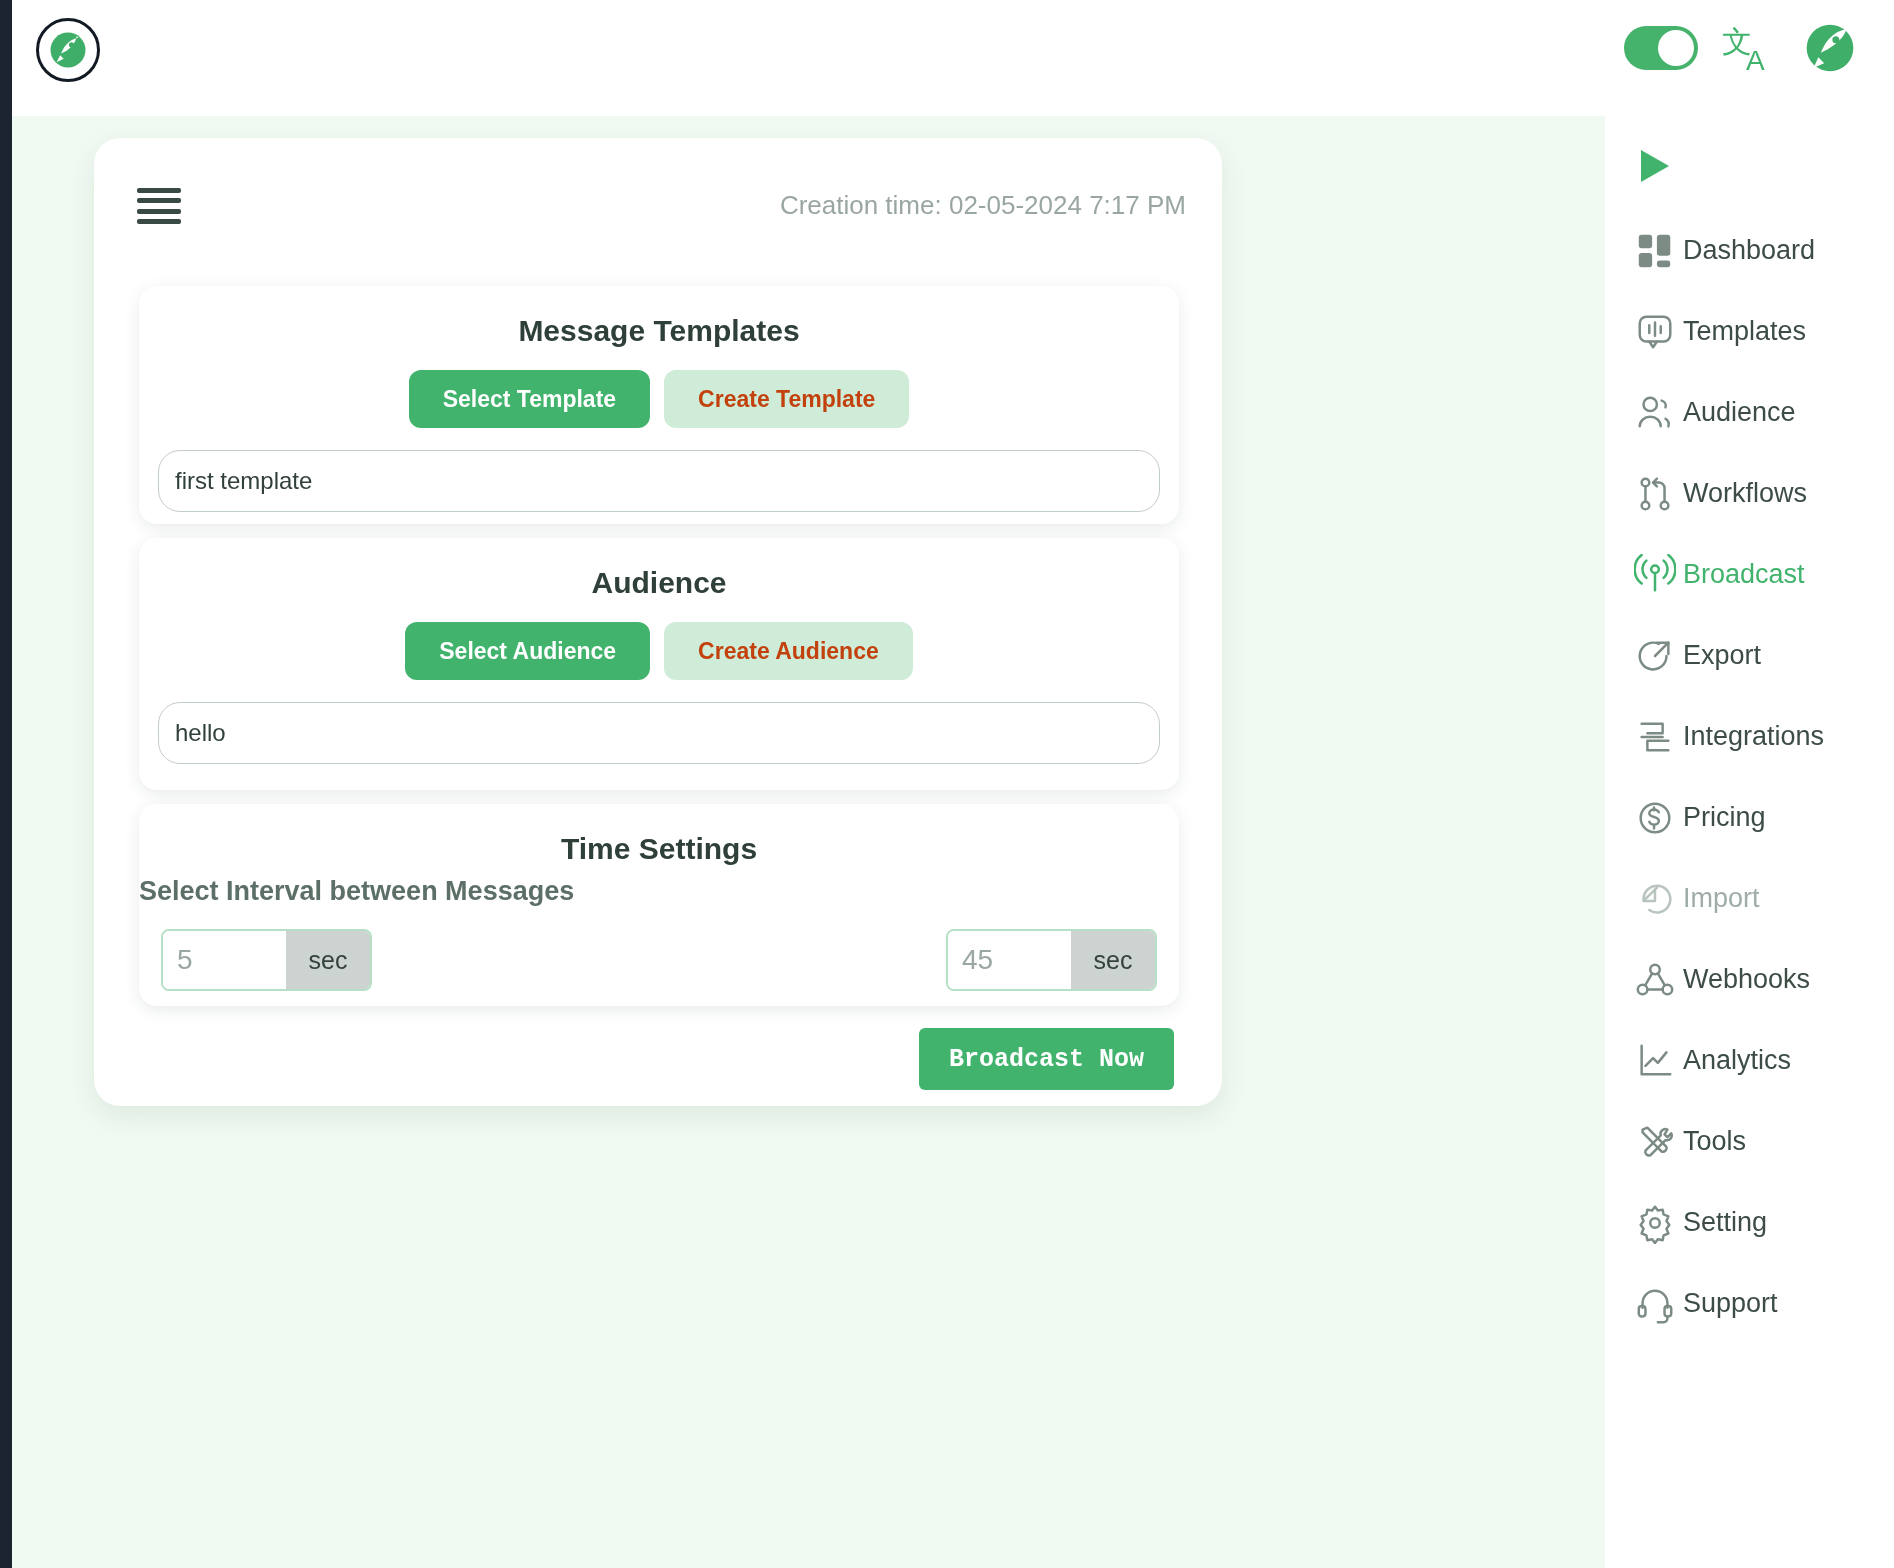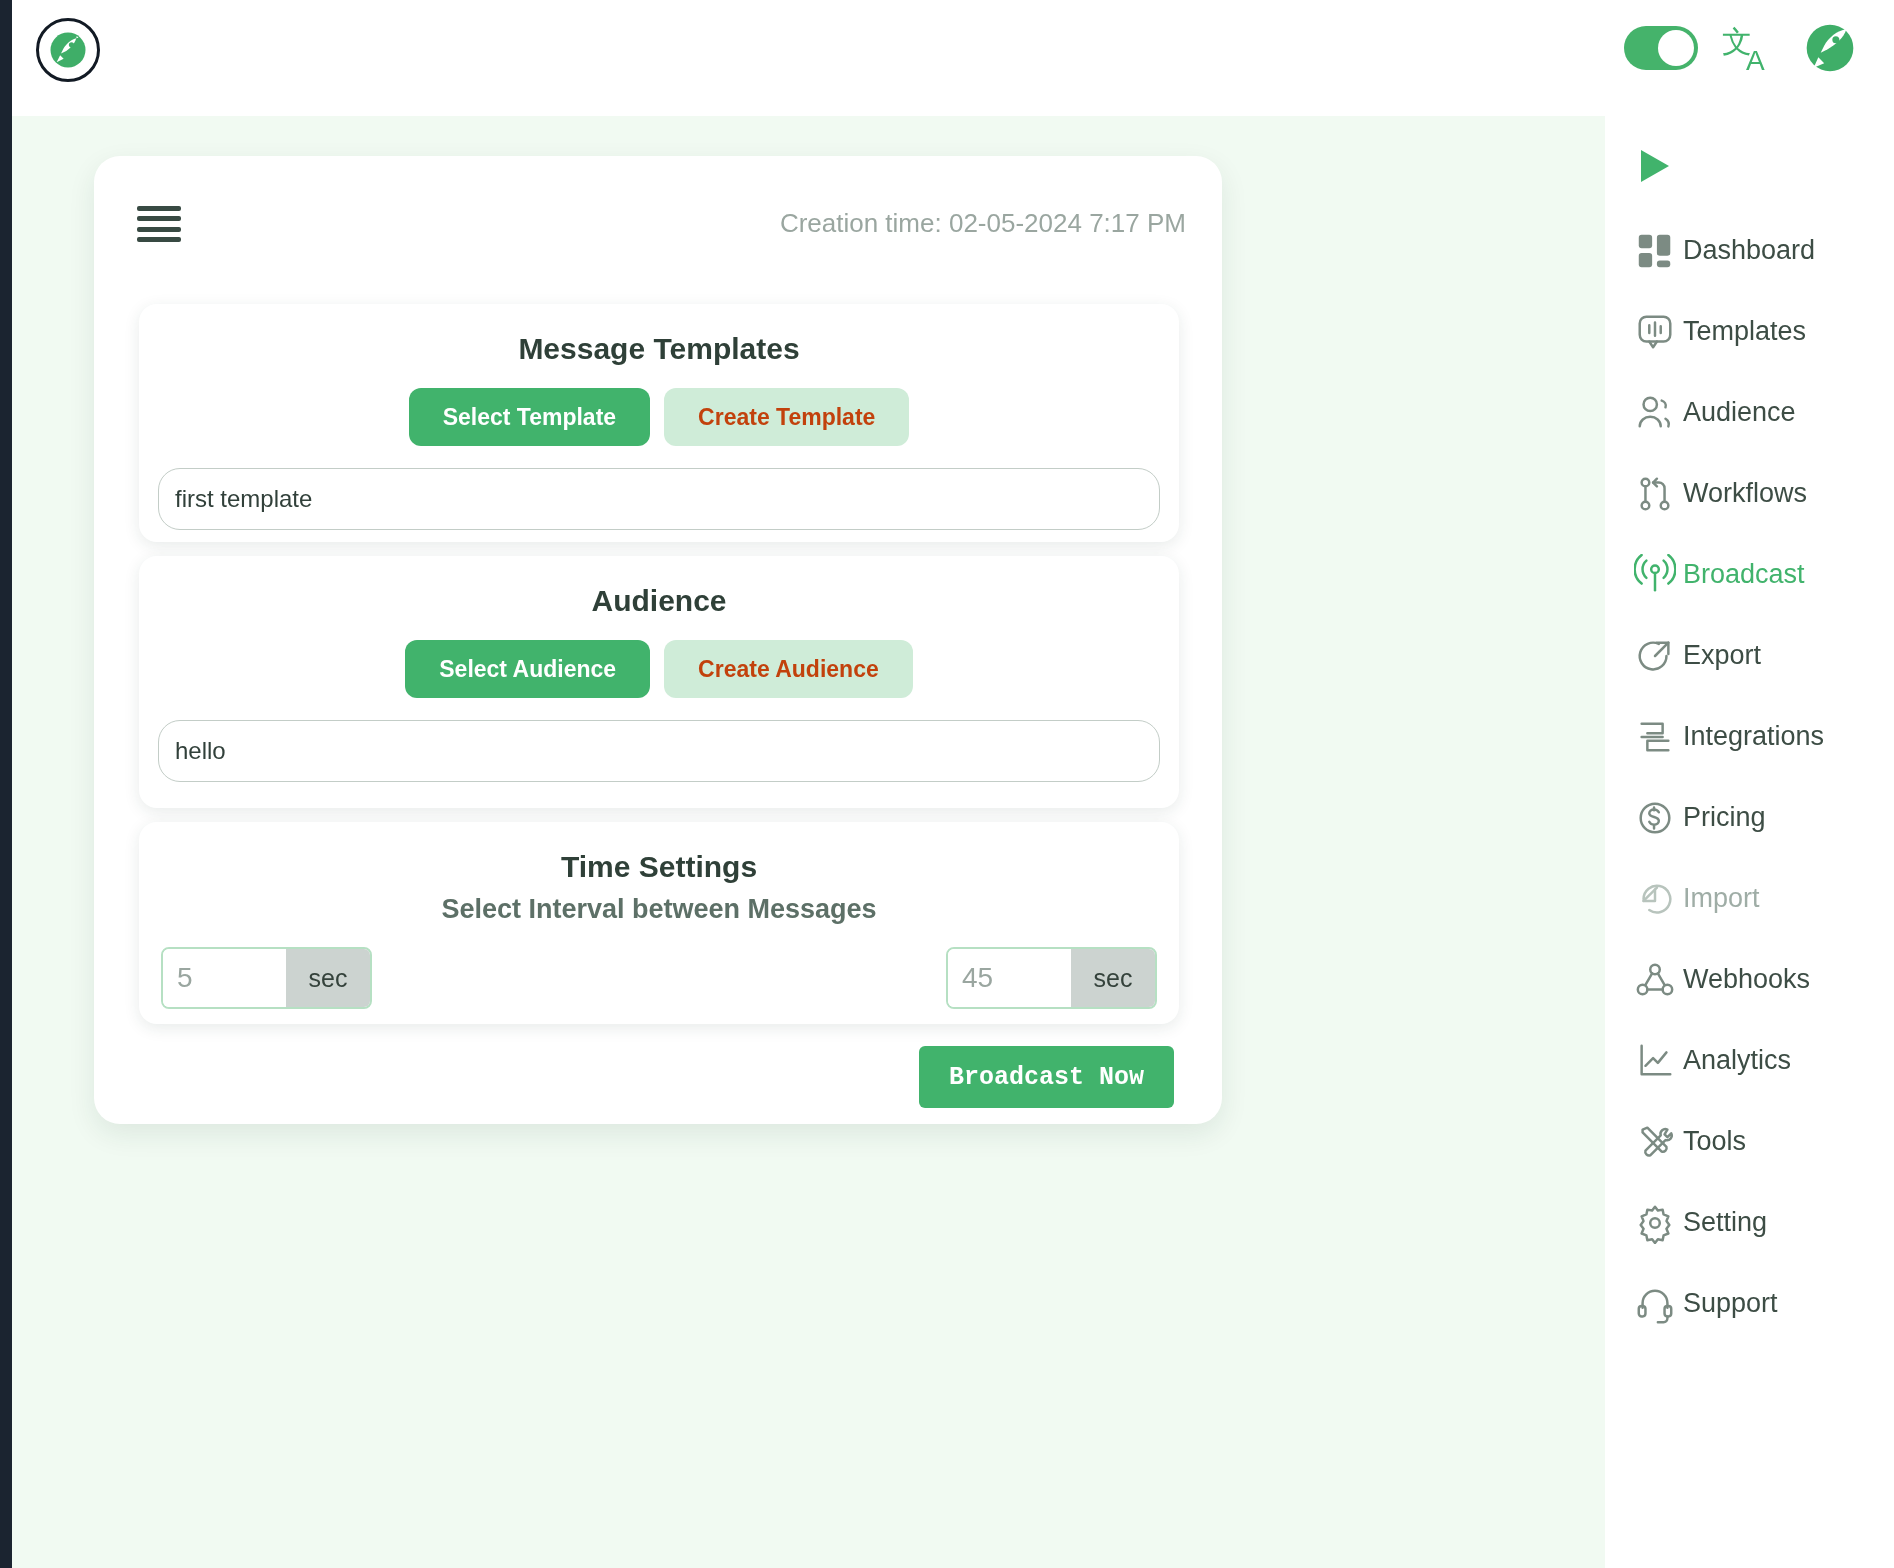--- a/index.html
+++ b/index.html
@@ -80,21 +80,21 @@
   
   .content-area {
     position: absolute;
     left: 12px; top: 116px;
     width: 1593px; height: 1452px;
     background: #f1faf2;
   }
 
   .panel {
     position: absolute;
-    left: 82px; top: 40px;
+    left: 82px; top: 22px;
     width: 1128px; height: 968px;
     background: #ffffff;
     border-radius: 26px;
     box-shadow: 0 10px 28px rgba(24,60,40,0.09);
   }
 
   .panel-head {
     position: relative;
     height: 118px;
   }
@@ -138,21 +138,20 @@
   #sec-time      { top: 666px; height: 202px; }
 
   .section-title {
     text-align: center;
     font-size: 30px;
     font-weight: 700;
     color: #2f4038;
     padding-top: 28px;
   }
   .section-sub {
-    text-align: center;
     font-size: 27px;
     font-weight: 700;
     color: #5d7067;
     margin-top: 10px;
   }
 
   .btn-row {
     display: flex;
     justify-content: center;
     gap: 14px;

